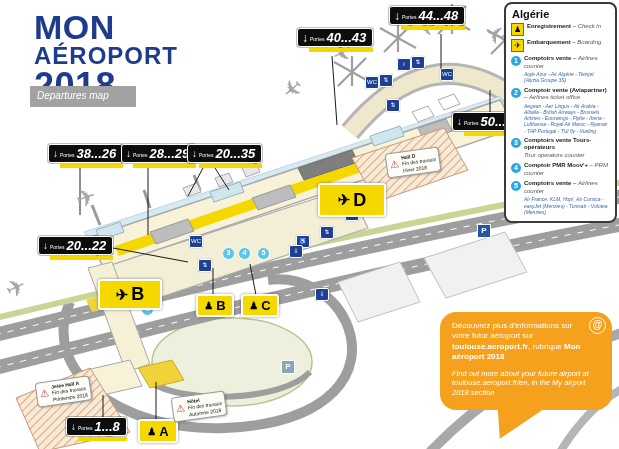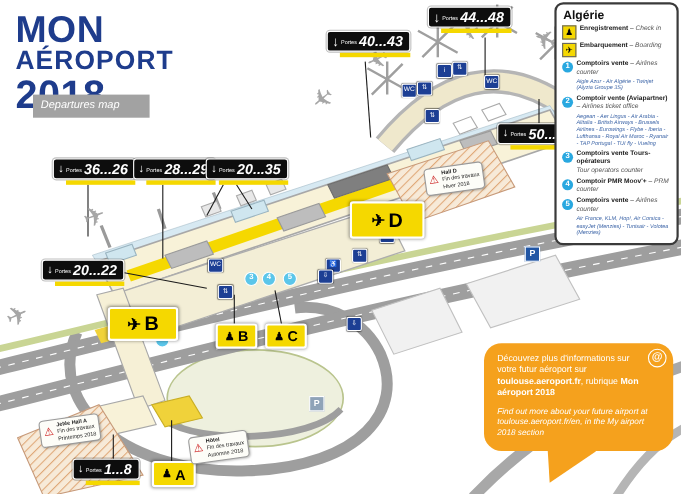--- a/index.html
+++ b/index.html
@@ -1,20 +1,20 @@
 <!DOCTYPE html>
 <html><head>
 <meta charset="utf-8">
 <style>
   html,body{margin:0;padding:0;background:#fff}
   .stage{position:relative;width:619px;height:449px;background:#ffffff;overflow:hidden;
          font-family:"Liberation Sans",sans-serif;color:#222}
 
   
-  .logo{position:absolute;left:14px;top:10px;color:#1e3c8c;font-weight:bold;line-height:1.0;letter-spacing:.5px}
+  .logo{position:absolute;left:34px;top:10px;color:#1e3c8c;font-weight:bold;line-height:1.0;letter-spacing:.5px}
   .logo .l1{font-size:34px}
   .logo .l2{font-size:24px;letter-spacing:1px}
   .logo .l3{font-size:36px}
 
   .planbox{position:absolute;left:30px;top:86px;width:106px;background:#a2a2a2;color:#fff;
            padding:4px 7px;box-sizing:border-box;line-height:1.25}
   .plan-l1{font-size:11px}
   .plan-l1 .b{font-weight:bold}
   .plan-l2{font-size:10px;font-style:italic}
 
@@ -247,21 +247,21 @@
         <span class="gate-arrow">↓</span>
         <span class="gate-portes">Portes</span>
         <span class="gate-range">40...43</span>
       </div>
     <div class="gate-bar"></div>
   </div>
   <div class="gate sm" style="left:48px;top:144px">
     <div class="gate-black">
         <span class="gate-arrow">↓</span>
         <span class="gate-portes">Portes</span>
-        <span class="gate-range">36...26</span>
+        <span class="gate-range">38...26</span>
       </div>
     <div class="gate-bar"></div>
   </div>
   <div class="gate sm" style="left:121px;top:144px">
     <div class="gate-black">
         <span class="gate-arrow">↓</span>
         <span class="gate-portes">Portes</span>
         <span class="gate-range">28...29</span>
       </div>
     <div class="gate-bar"></div>

